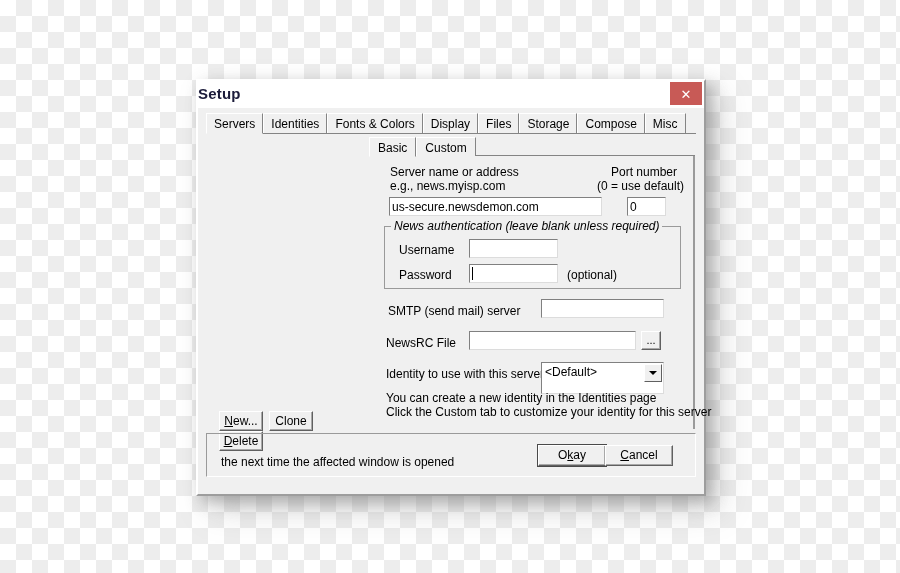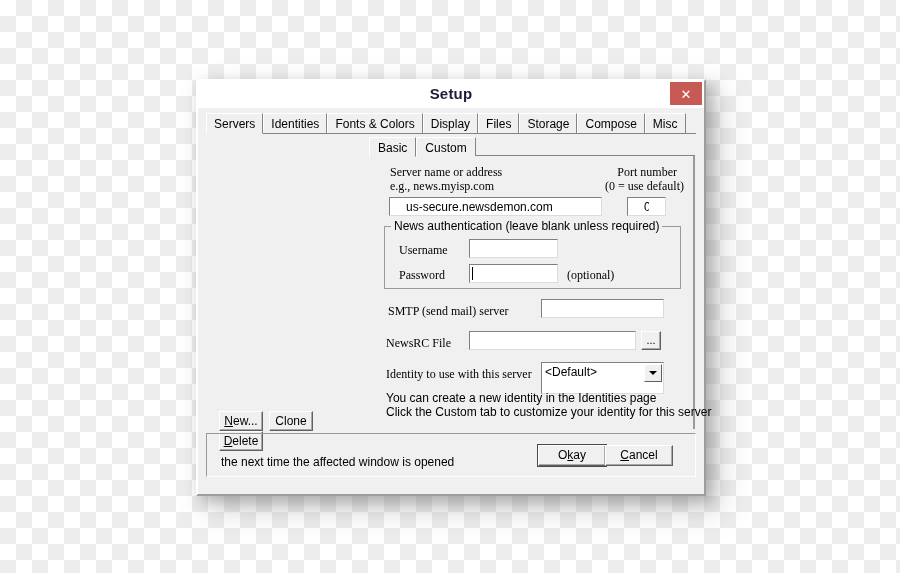--- a/index.html
+++ b/index.html
@@ -38,21 +38,21 @@
   }
 
   .titlebar {
     position: relative;
     height: 27px;
     background: #ffffff;
   }
   .title-text {
     position: absolute;
     left: 0; right: 0; top: 4px;
-    text-align: center;
+    text-align: left;
     font-size: 15px;
     font-weight: bold;
     color: #1b1b3a;
     letter-spacing: 0.2px;
   }
   .close-btn {
     position: absolute;
     right: 2px;
     top: 1px;
     width: 32px;
@@ -218,45 +218,45 @@
     border-right: 2px solid #9a9a9a;
     box-sizing: border-box;
   }
 
   .lbl {
     position: absolute;
     font-size: 12px;
     color: #000000;
     white-space: nowrap;
     line-height: 14px;
-    font-family: Liberation Serif, serif;
   }
 
   .tfield {
     position: absolute;
     background: #ffffff;
     border-top: 1px solid #808080;
     border-left: 1px solid #808080;
     border-right: 1px solid #dcdcdc;
     border-bottom: 1px solid #dcdcdc;
     font-family: "Liberation Sans", sans-serif;
     font-size: 12px;
     color: #000000;
-    padding: 0 16px;
+    padding: 0 2px;
     box-sizing: border-box;
     height: 19px;
     line-height: 17px;
     outline: none;
   }
 
   
   .groupbox {
     position: absolute;
     border: 1px solid #9a9a9a;
     box-sizing: border-box;
+    font-style: italic;
   }
   .groupbox-title {
     position: absolute;
     top: -7px;
     left: 6px;
     background: #f0f0f0;
     padding: 0 3px;
     font-size: 12px;
     color: #000000;
     white-space: nowrap;

